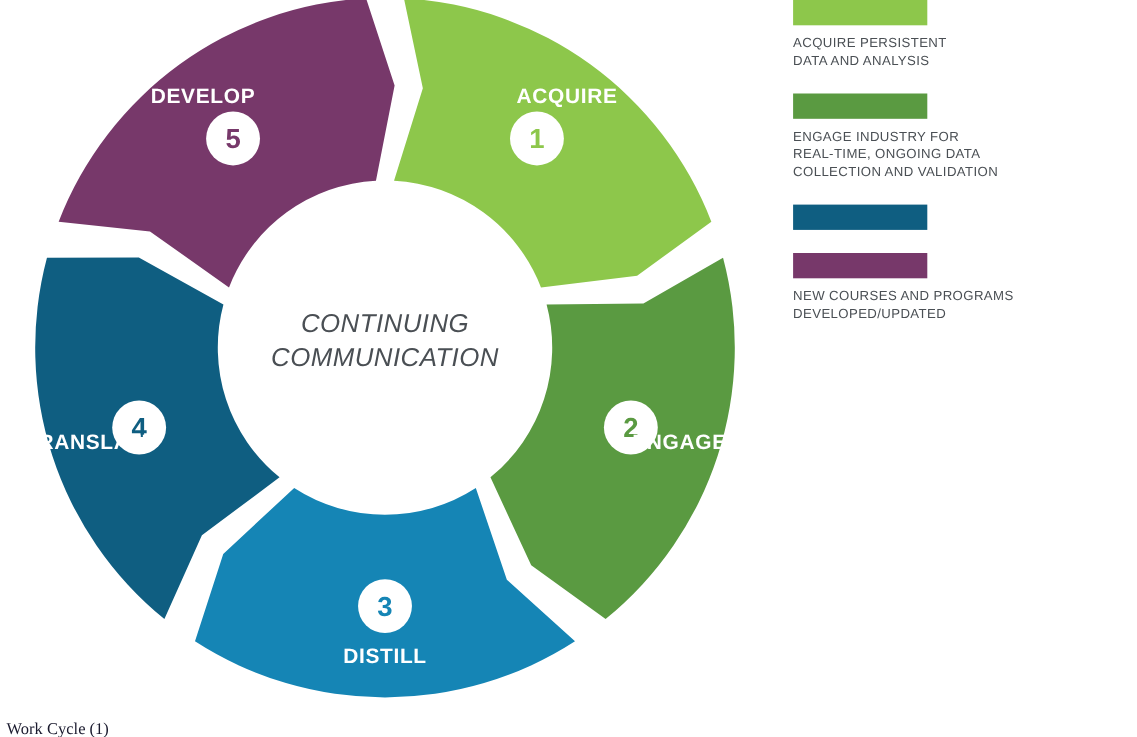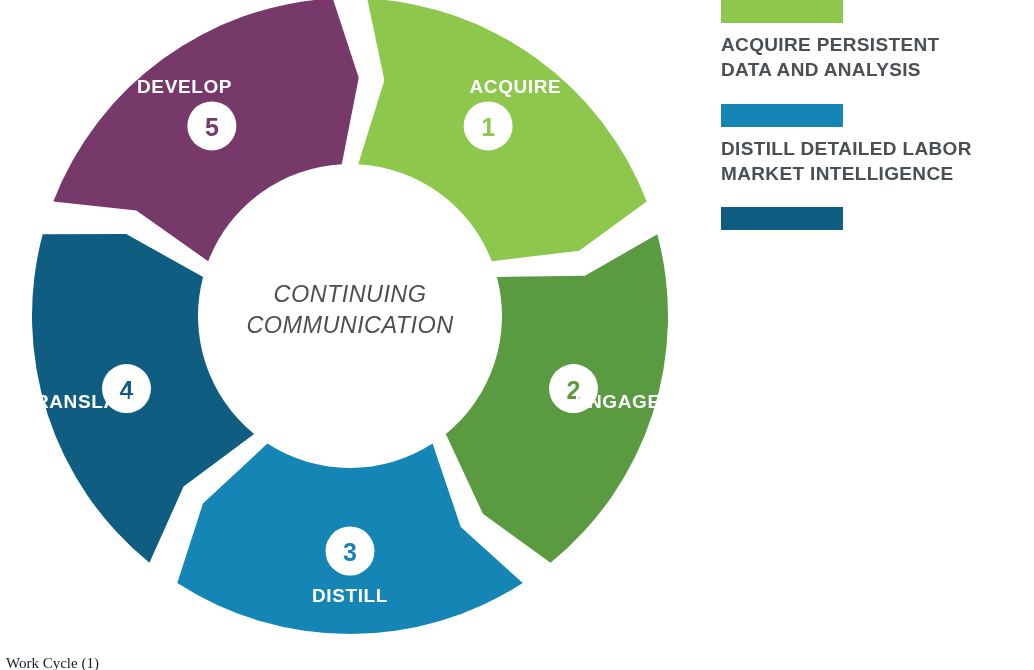--- a/index.html
+++ b/index.html
@@ -70,22 +70,22 @@
     margin-bottom: 21px;
   }
   .legend-swatch {
     width: 122px;
     height: 23px;
     display: block;
   }
   .legend-text {
     margin-top: 9px;
     font-family: "Liberation Sans", sans-serif;
-    font-weight: bold;
-    font-size: 19px;
+    font-weight: normal;
+    font-size: 12px;
     line-height: 1.33;
     letter-spacing: 0.35px;
     color: #4a4f54;
     white-space: pre-line;
   }
 
   
   #caption {
     position: absolute;
     left: 6px;
@@ -146,24 +146,30 @@
     </svg>
   </div>
 
   <div id="legend">
       <div class="legend-item">
         <span class="legend-swatch" style="background: rgb(141, 199, 75);"></span>
         <div class="legend-text">ACQUIRE PERSISTENT
 DATA AND ANALYSIS</div>
       </div>
       <div class="legend-item">
-        <span class="legend-swatch" style="background: rgb(21, 133, 181);"></span>
-        <div class="legend-text">DISTILL DETAILED LABOR
-MARKET INTELLIGENCE</div>
+        <span class="legend-swatch" style="background: rgb(90, 154, 65);"></span>
+        <div class="legend-text">ENGAGE INDUSTRY FOR
+REAL-TIME, ONGOING DATA
+COLLECTION AND VALIDATION</div>
       </div>
       <div class="legend-item">
         <span class="legend-swatch" style="background: rgb(15, 94, 129);"></span>
+      </div>
+      <div class="legend-item">
+        <span class="legend-swatch" style="background: rgb(119, 56, 106);"></span>
+        <div class="legend-text">NEW COURSES AND PROGRAMS
+DEVELOPED/UPDATED</div>
       </div>
     </div>
 
   <div id="caption">Work Cycle (1)</div>
 
 </div>
 
 </body></html>

